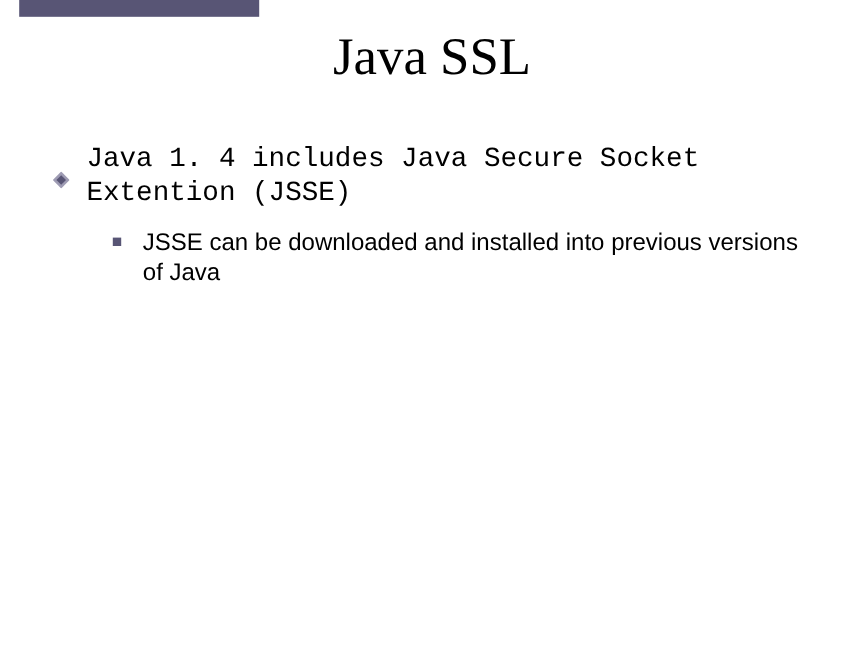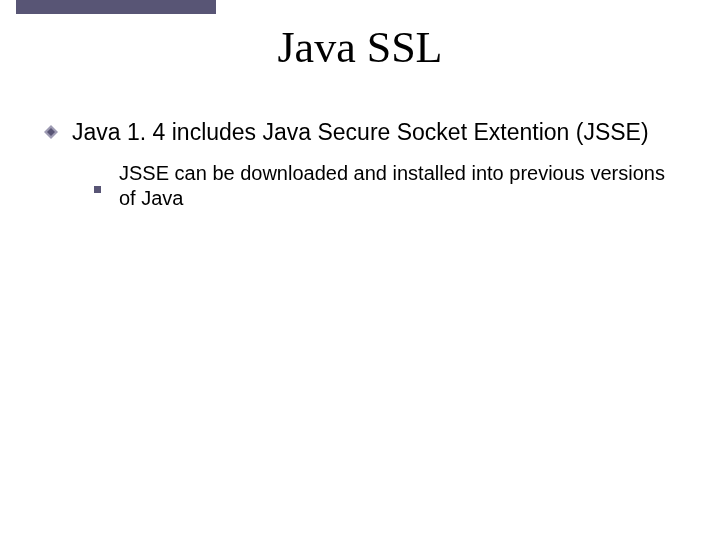--- a/index.html
+++ b/index.html
@@ -38,35 +38,36 @@
     color: #000;
   }
   .content {
     position: absolute;
     top: 118px;
     left: 44px;
     right: 40px;
   }
   .b1 {
     display: flex;
-    align-items: flex-start;
+    align-items: center;
     margin-bottom: 14px;
+    font-family: Liberation Mono, monospace;
   }
   .b1 .dbullet {
     flex: 0 0 auto;
     margin-top: 7px;
     margin-right: 14px;
   }
   .b1 .text {
     font-size: 23px;
     line-height: 1.25;
   }
   .b2 {
     display: flex;
-    align-items: center;
+    align-items: flex-start;
     margin-left: 50px;
     margin-bottom: 18px;
   }
   .b2 .sq {
     flex: 0 0 auto;
     width: 7px;
     height: 7px;
     background: #585575;
     margin-top: 8px;
     margin-right: 18px;

